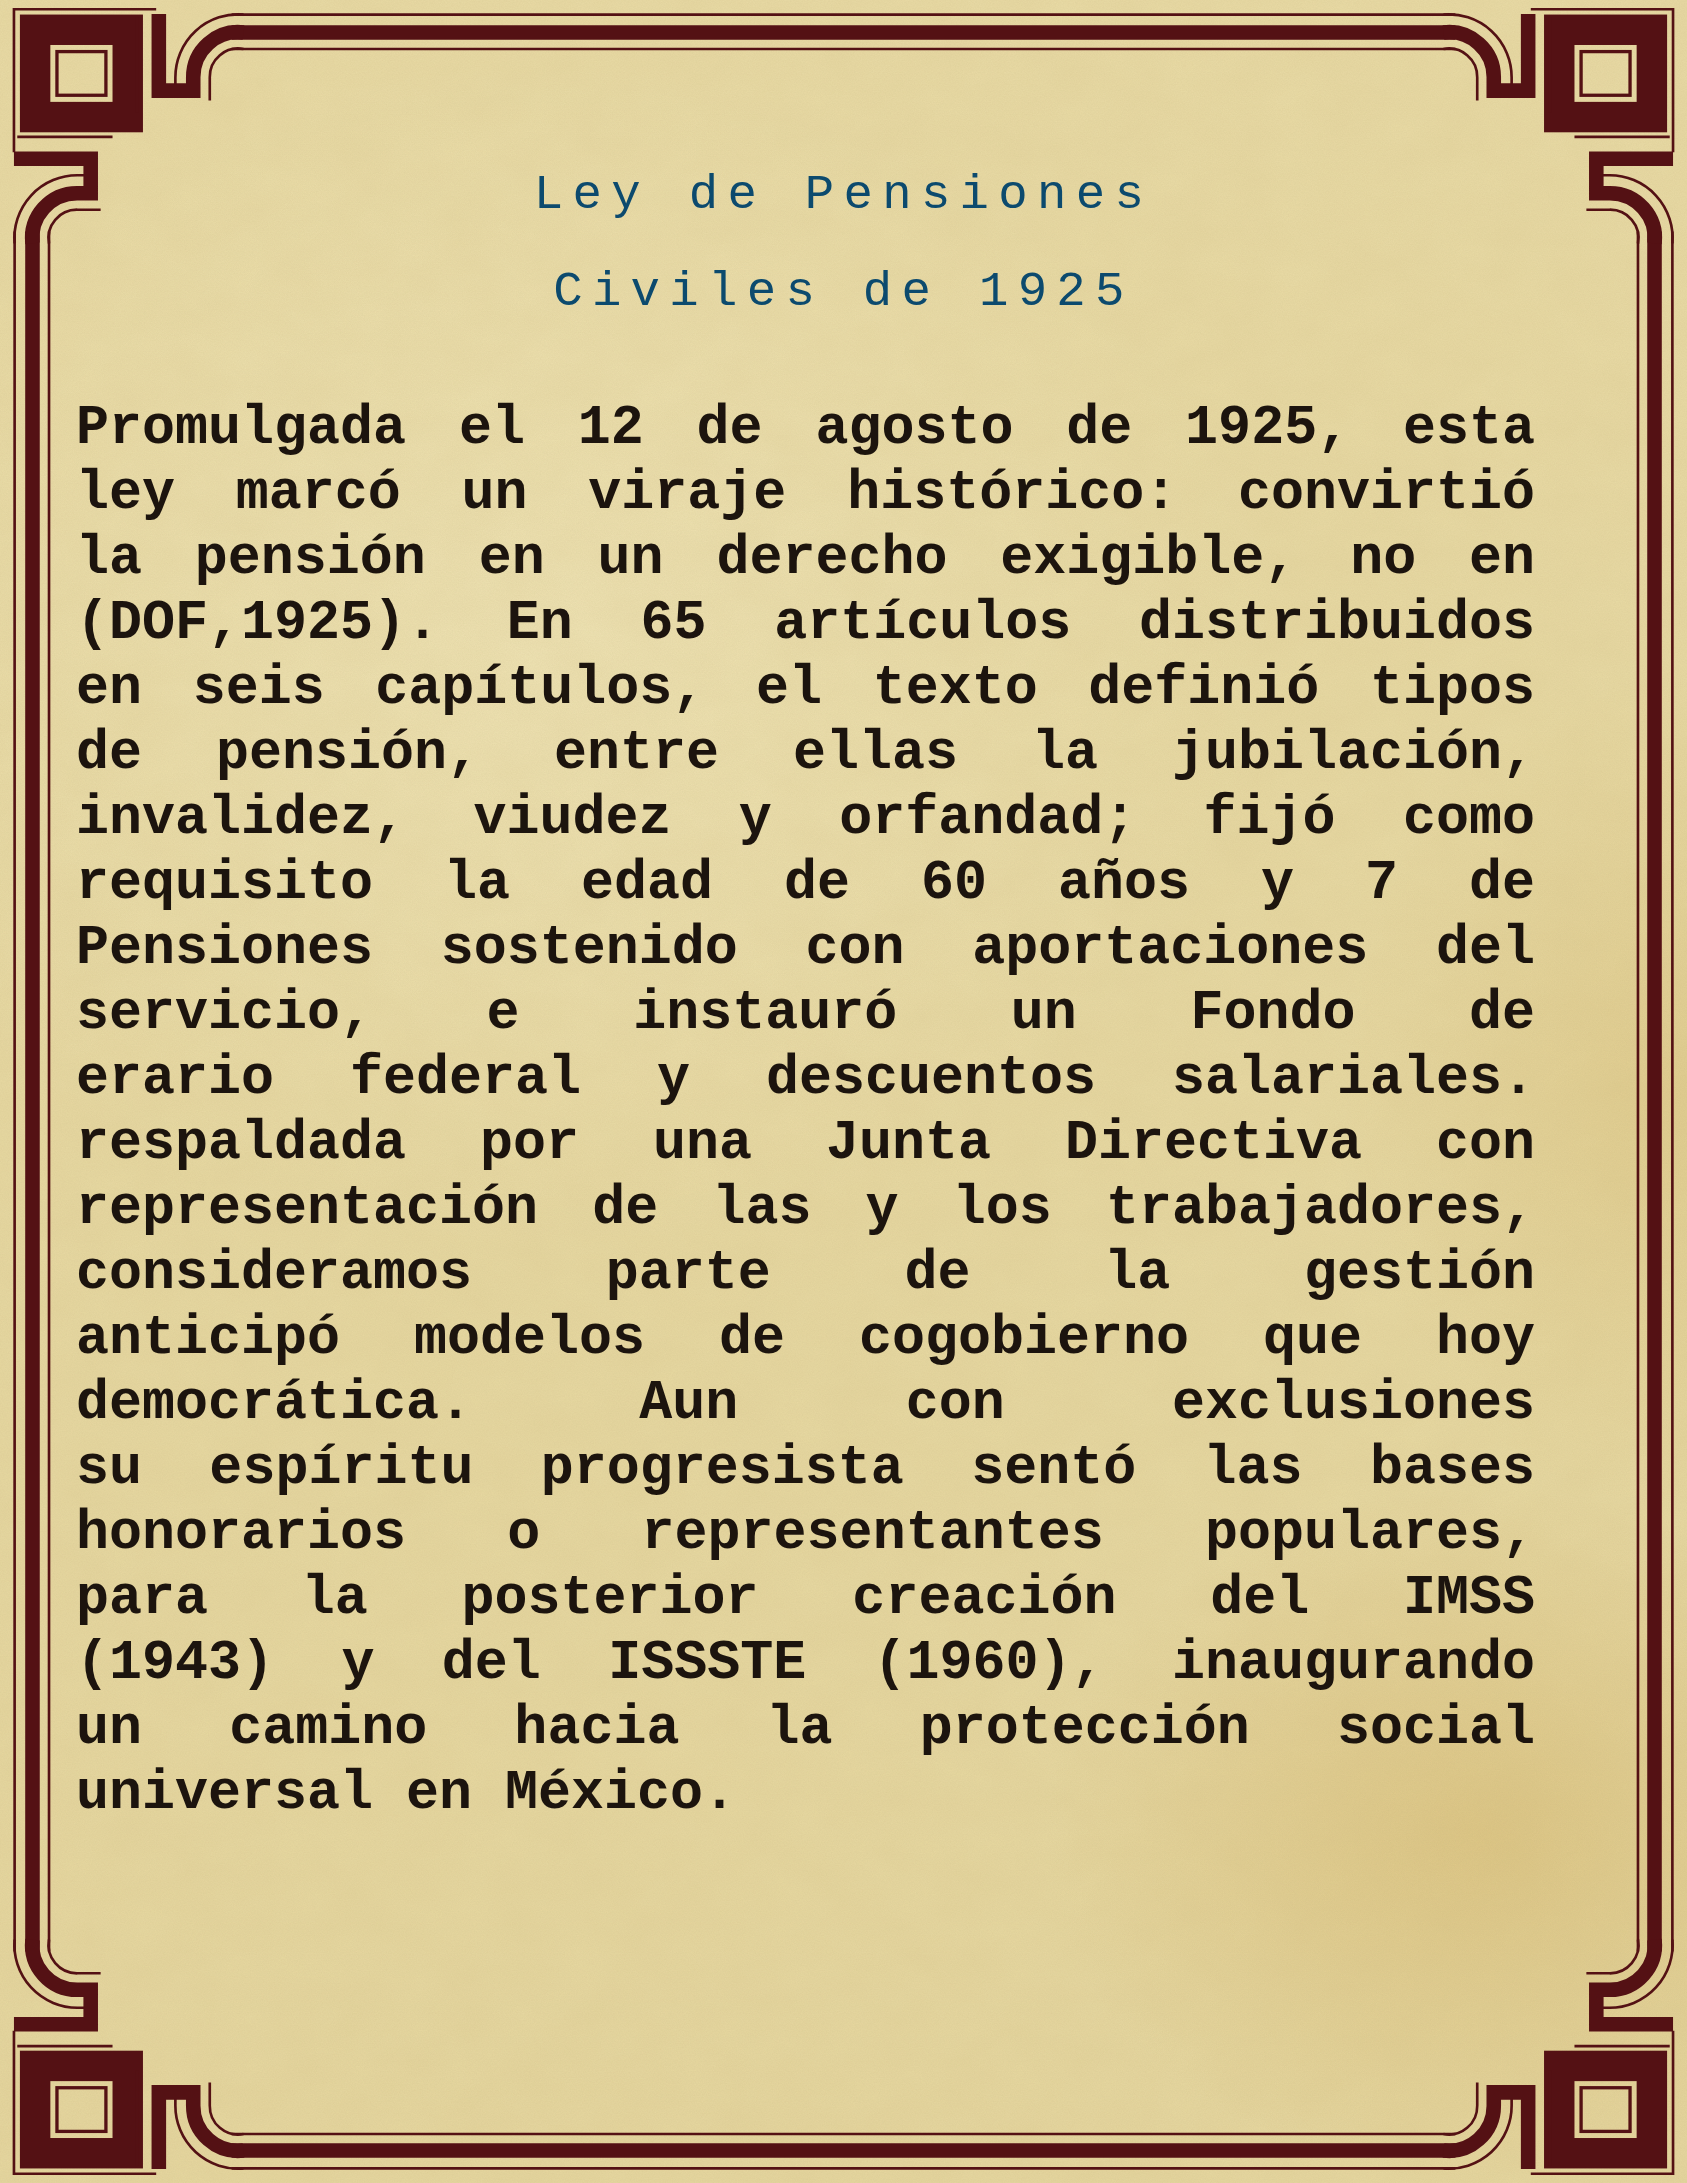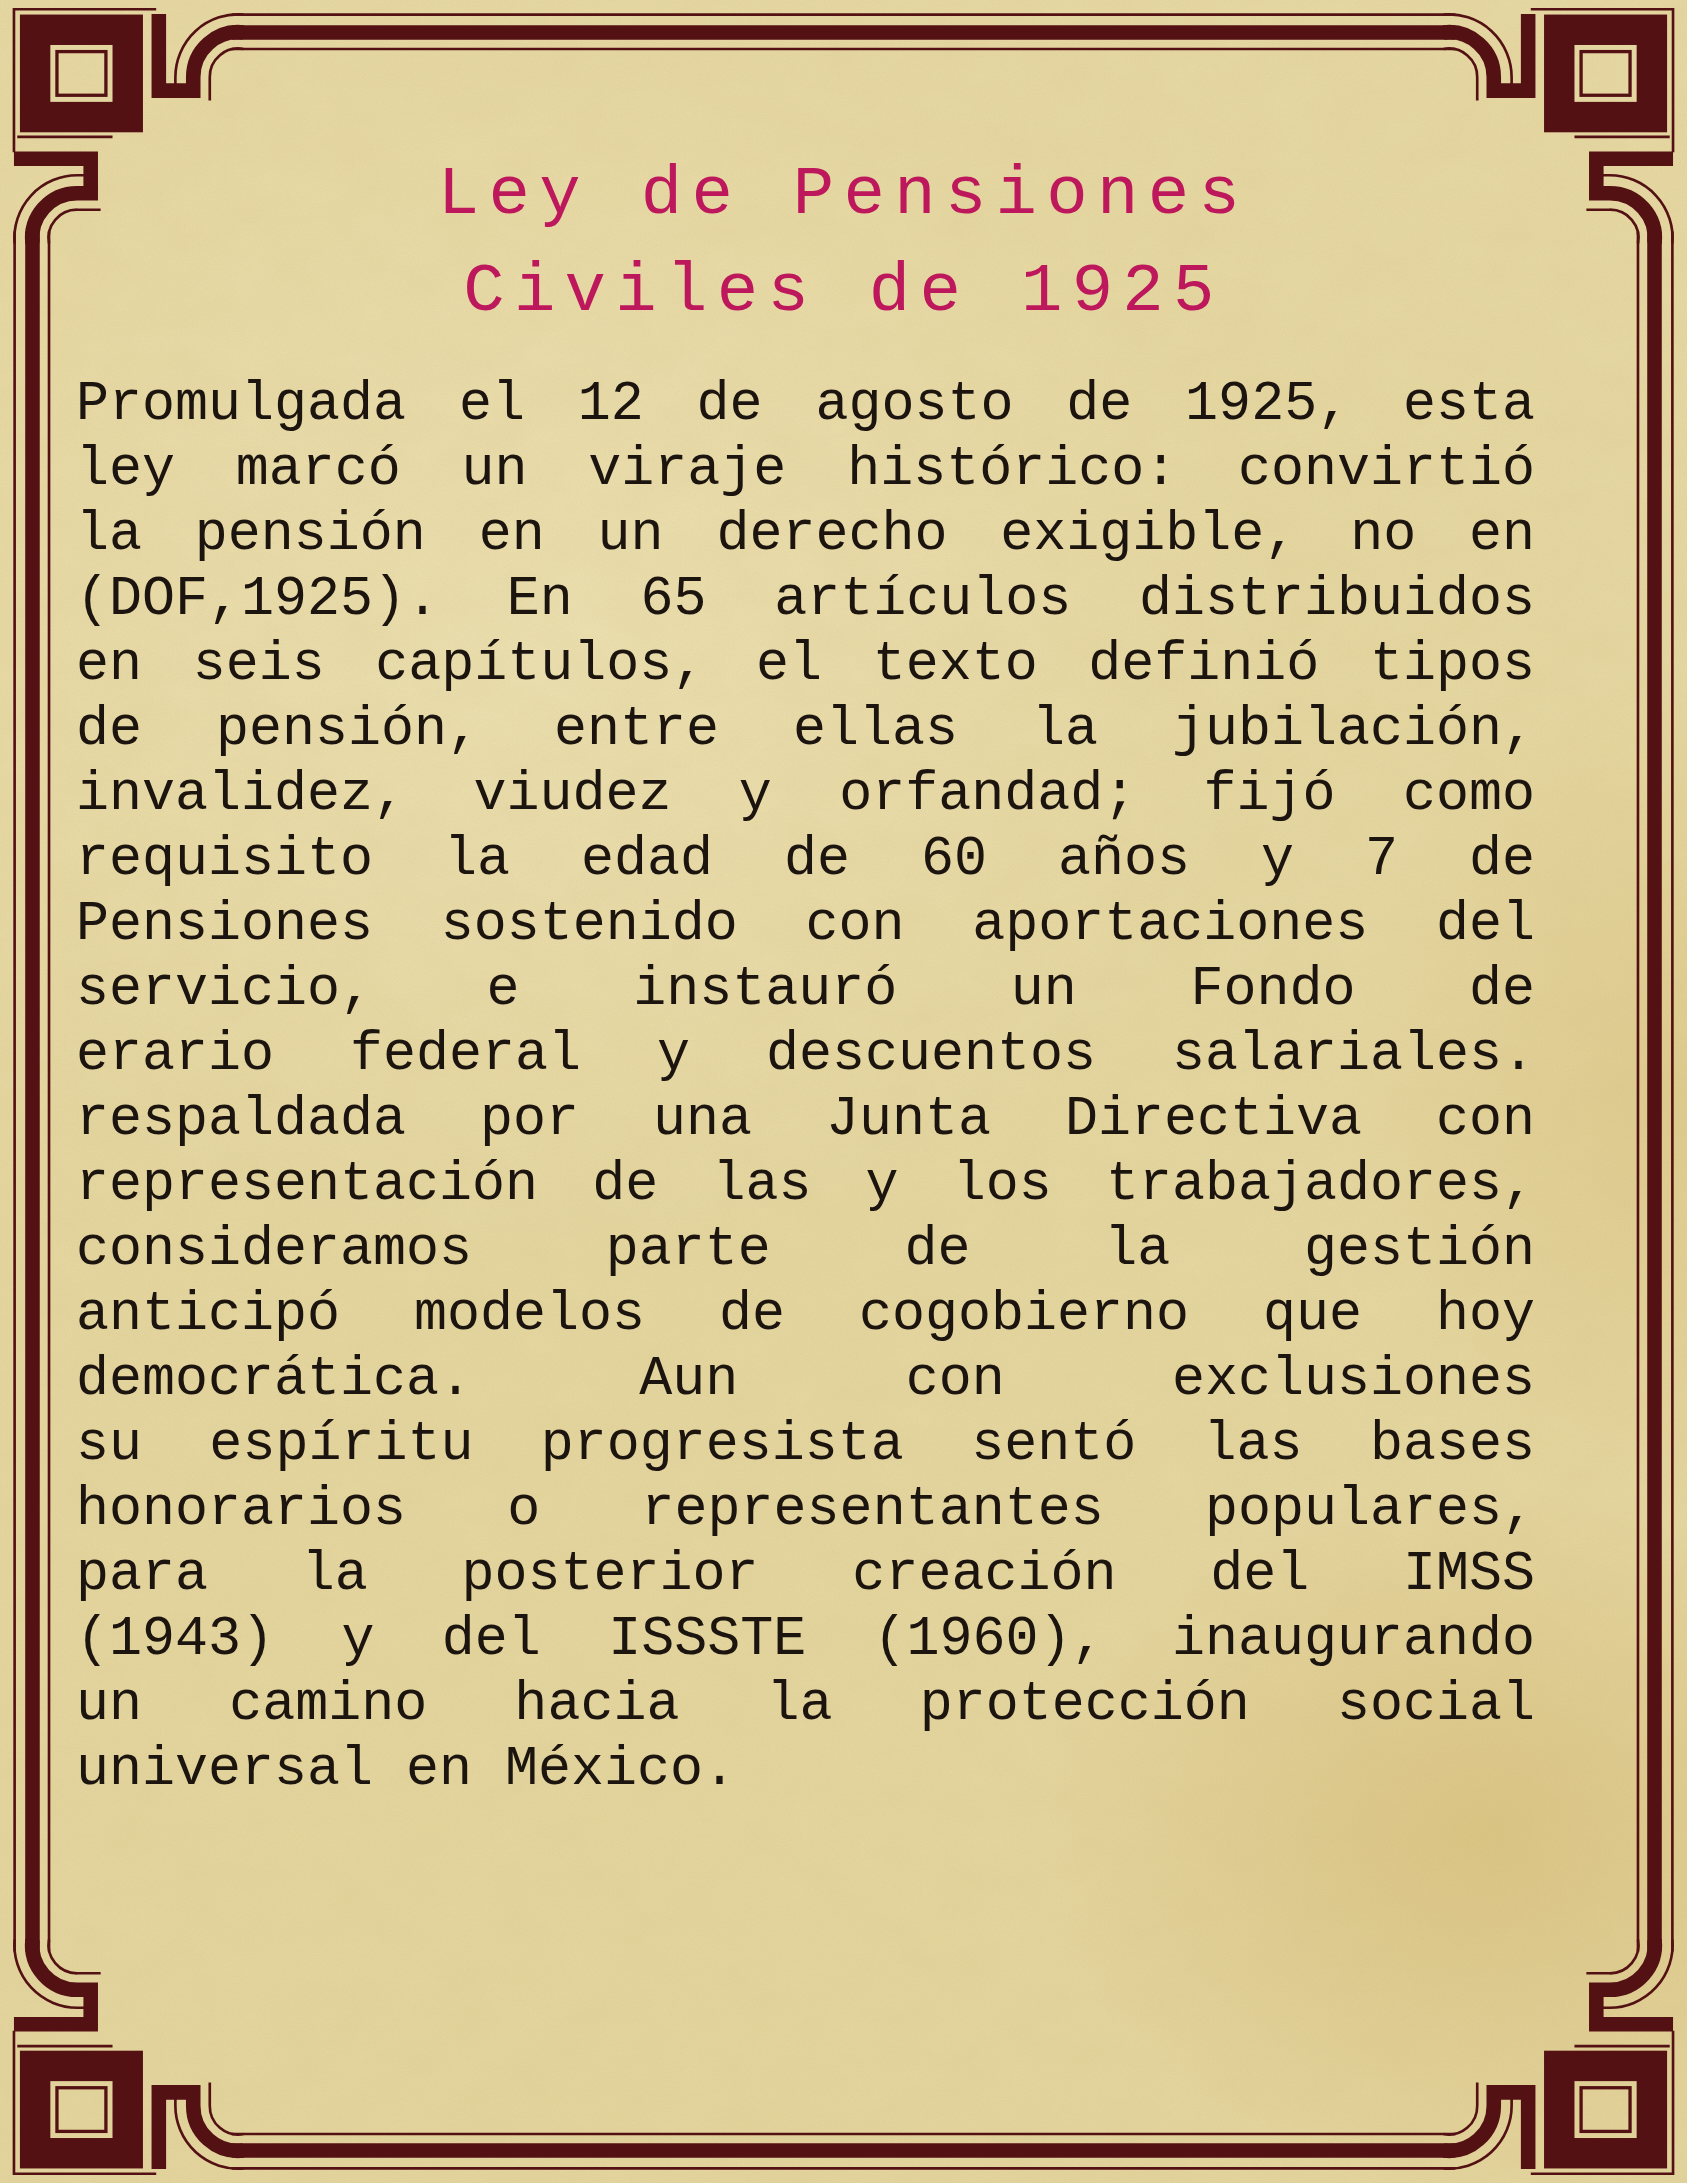--- a/index.html
+++ b/index.html
@@ -12,26 +12,26 @@
       radial-gradient(ellipse 992px 794px at 32% 30%, rgba(252,246,214,0.30), rgba(252,246,214,0) 75%),
       linear-gradient(#e9dba6,#e6d7a0);
     font-family:"Liberation Mono","DejaVu Sans Mono",monospace;
   }
   .layer{position:absolute;inset:0;width:1687px;height:2183px;}
   .texture{z-index:1;}
   .frame{z-index:2;}
   .content{z-index:3;}
   .doc-title{
     position:absolute;left:0;right:0;top:147px;
-    text-align:center;color:#be185d;
-    font-size:69px;line-height:97px;font-weight:400;letter-spacing:9.3px;
+    text-align:center;color:#0c4a6e;
+    font-size:49px;line-height:97px;font-weight:400;letter-spacing:9.3px;
   }
   .doc-body{
-    position:absolute;left:76px;top:372px;width:1459px;
-    color:#1c140e;font-size:55px;line-height:65px;font-weight:400;
+    position:absolute;left:76px;top:396px;width:1459px;
+    color:#1c140e;font-size:55px;line-height:65px;font-weight:700;
   }
   .doc-body .line{
     text-align:justify;
     text-align-last:justify;
     white-space:normal;
   }
   .doc-body .line.last{text-align-last:left;}
 </style>
 </head>
 <body>

